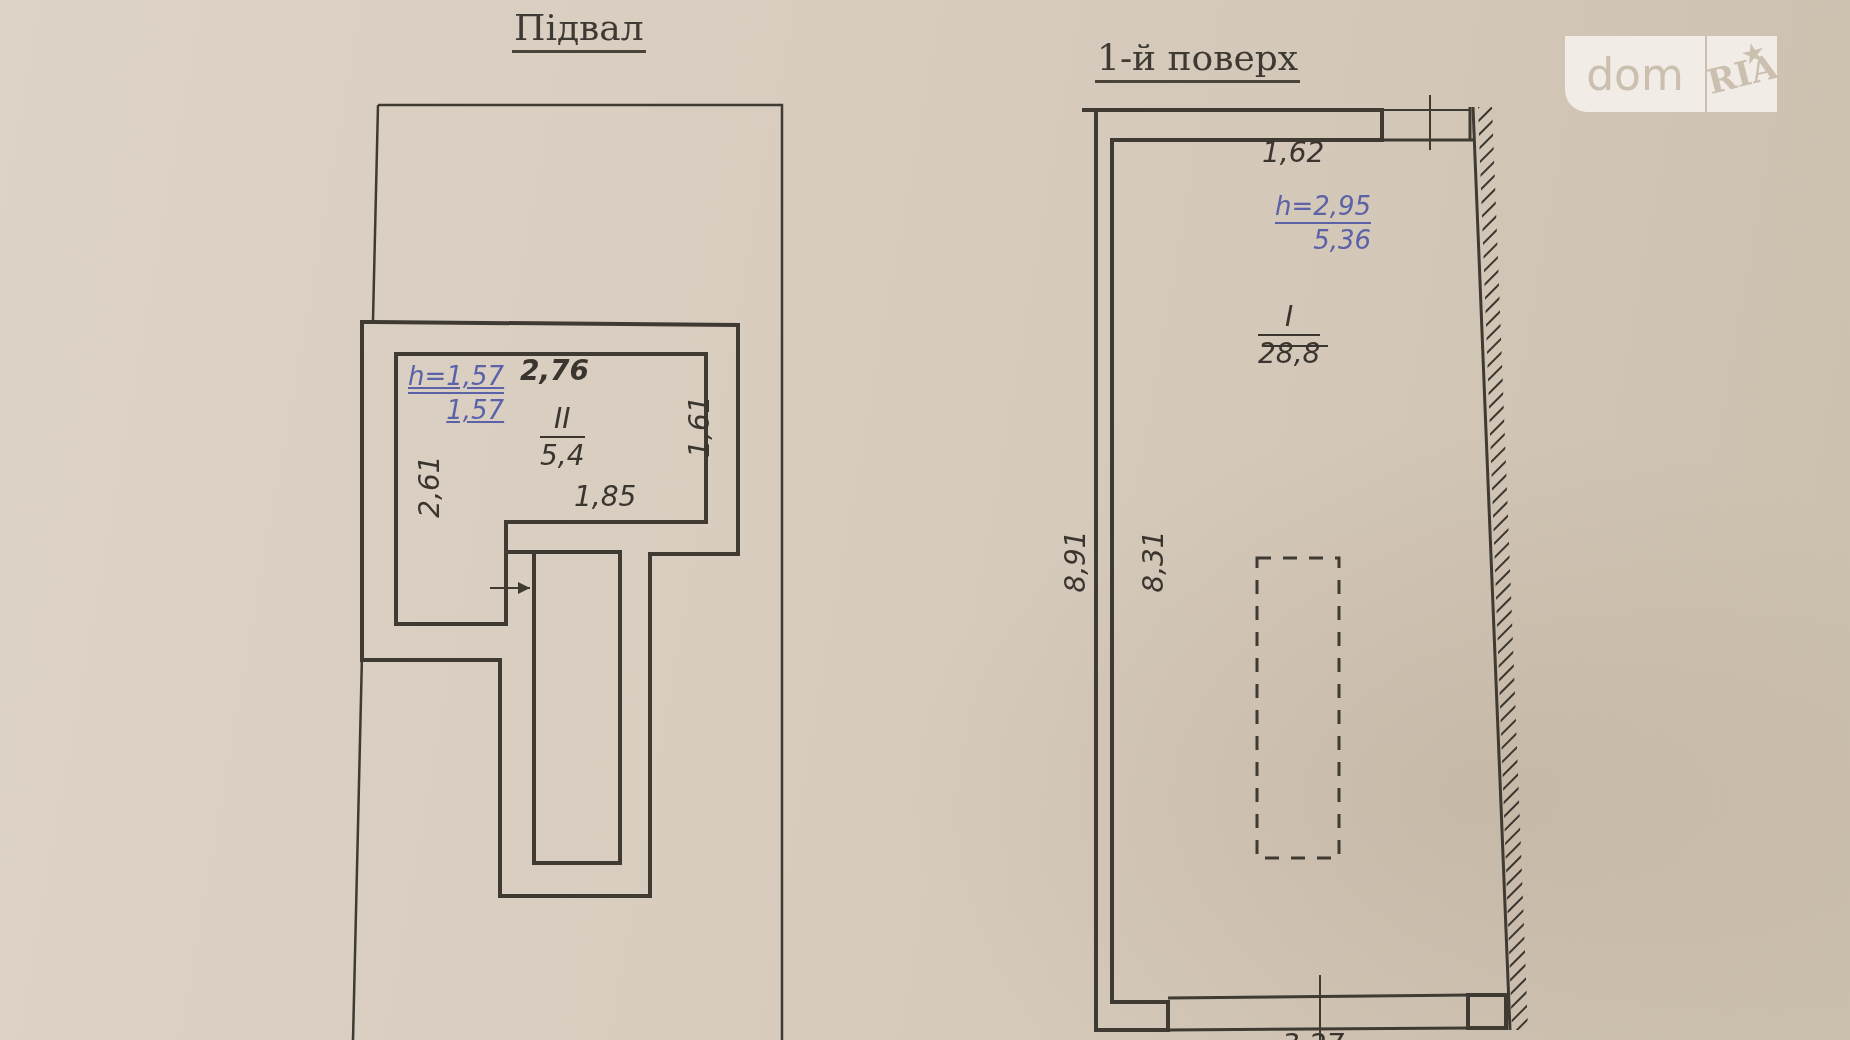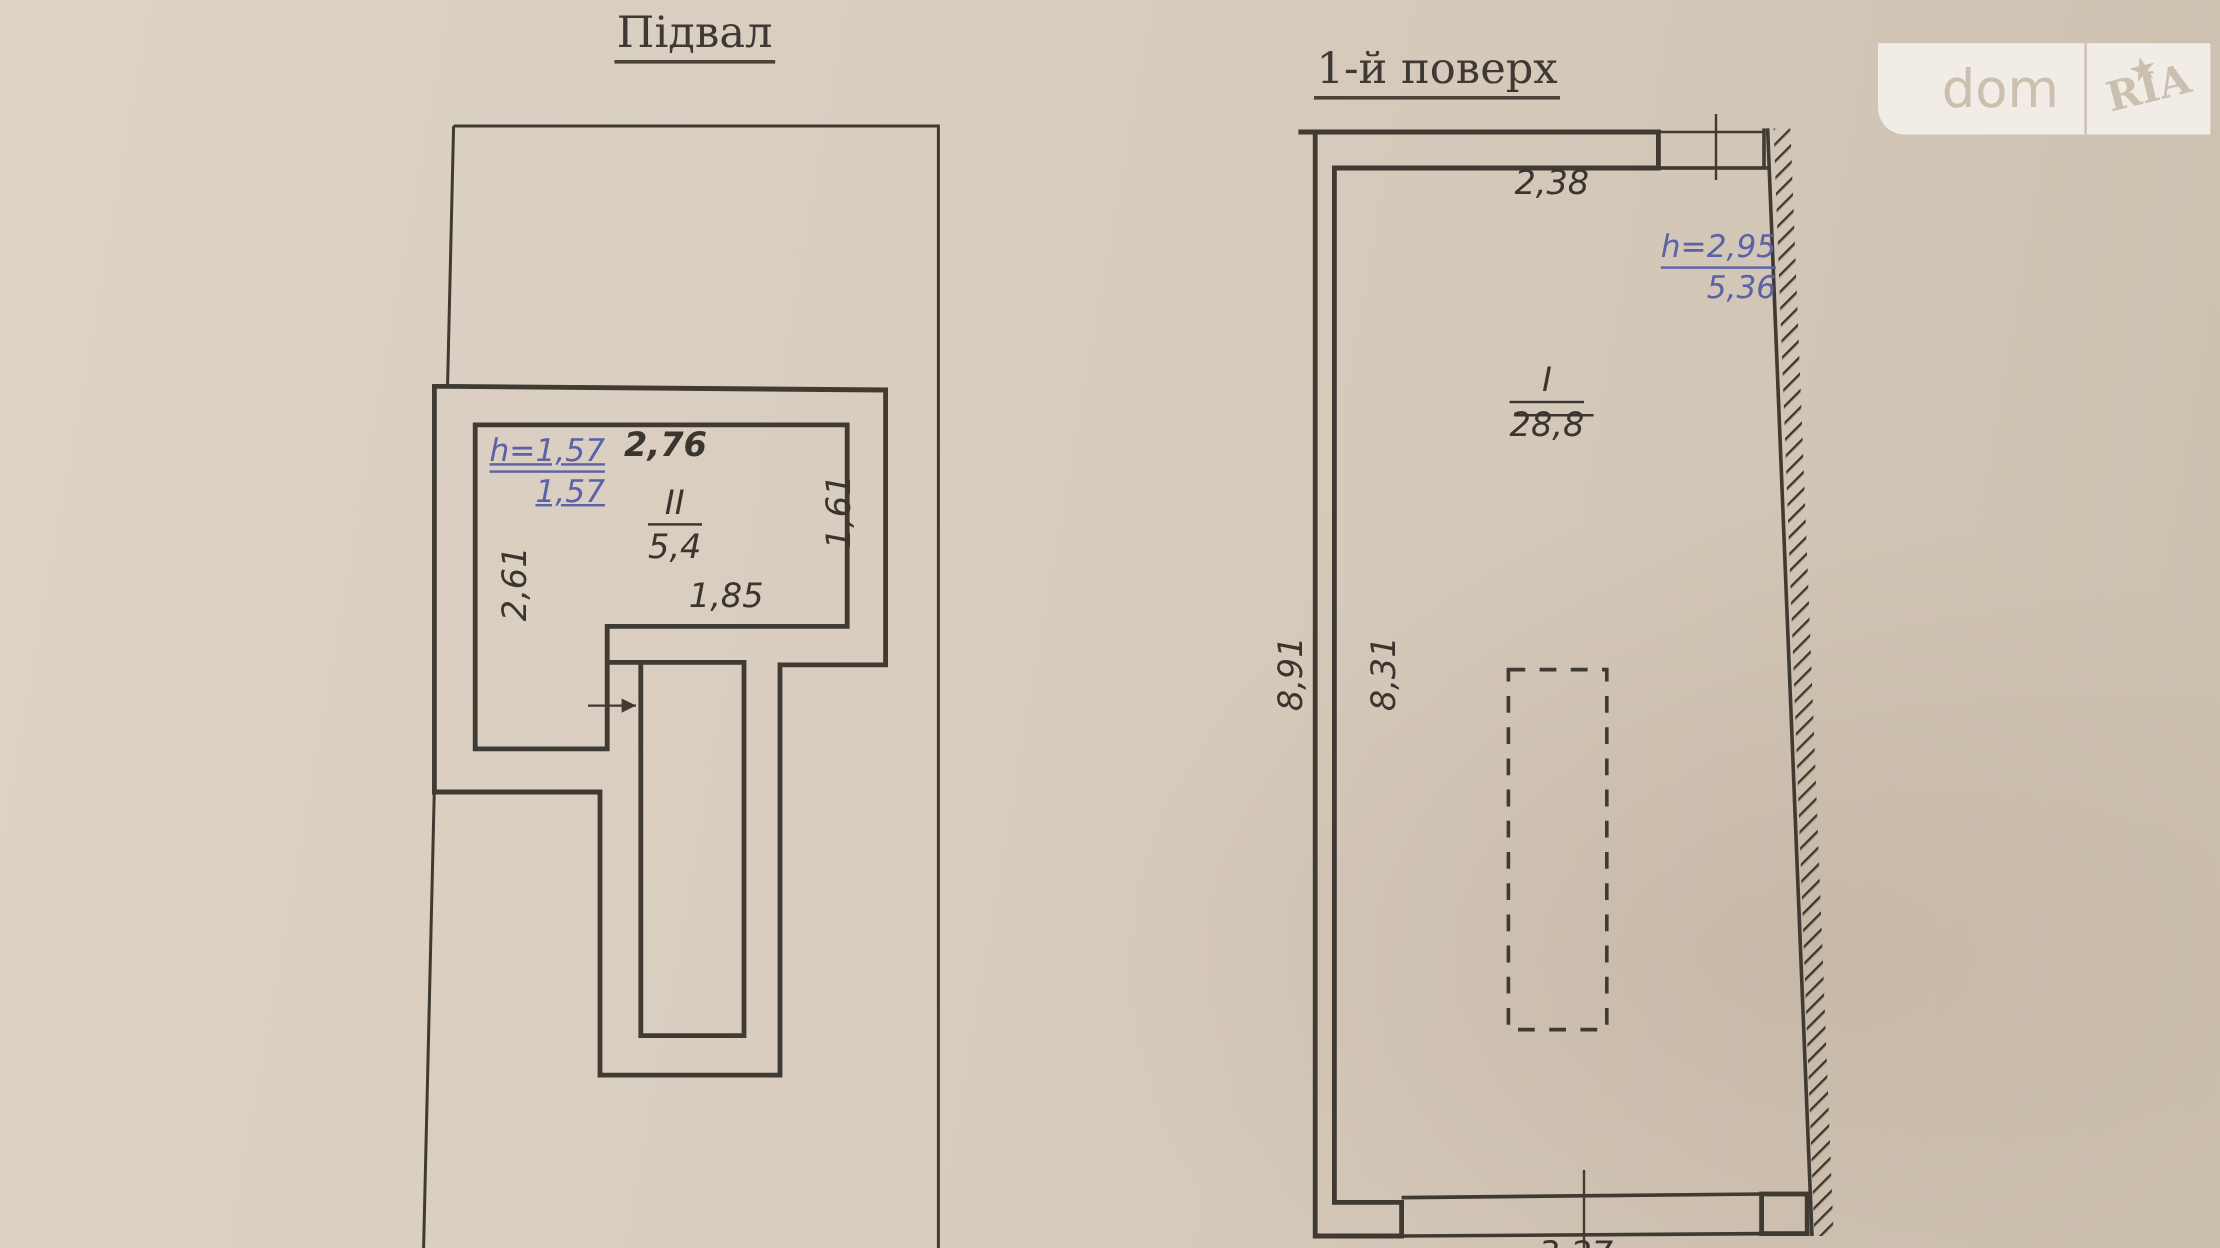--- a/index.html
+++ b/index.html
@@ -13,22 +13,22 @@
          border-bottom:3px solid #4a443b;line-height:44px;padding:0 2px;}
   .dim{position:absolute;font-family:"DejaVu Sans",sans-serif;font-style:italic;
        font-size:28px;color:#3a362f;white-space:nowrap;}
   .vert{transform:rotate(-90deg);transform-origin:center center;}
   .frac{position:absolute;text-align:center;font-style:italic;font-size:28px;color:#3a362f;}
   .frac .num{display:block;border-bottom:2px solid #3a362f;padding:0 10px;line-height:34px;}
   .frac .den{display:block;line-height:36px;}
   .hfrac{position:absolute;font-style:italic;font-size:26px;color:#5b62a8;text-align:right;}
   .hfrac .num{display:block;border-bottom:2px solid #5b62a8;line-height:32px;}
   .hfrac .den{display:block;line-height:32px;}
-  .logo{position:absolute;left:1565px;top:36px;width:245px;height:76px;
-        background:#f1ece6;border-radius:0 0 0 22px;display:flex;align-items:stretch;padding-left:32px;}
+  .logo{position:absolute;left:1565px;top:36px;width:212px;height:76px;
+        background:#f1ece6;border-radius:0 0 0 22px;display:flex;align-items:stretch;}
   .logo .dom{flex:0 0 140px;display:flex;align-items:center;justify-content:center;
              font-family:"DejaVu Sans",sans-serif;font-size:44px;color:#cbbfb0;
              border-right:2px solid #cbbfb0;}
   .logo .ria{flex:1;display:flex;align-items:center;justify-content:center;position:relative;
              font-family:"DejaVu Serif",serif;font-weight:bold;font-size:34px;color:#cbbfb0;
              transform:rotate(-14deg);}
   .logo .star{position:absolute;top:6px;left:40px;font-size:24px;color:#cbbfb0;}
 </style>
 </head>
 <body>
@@ -97,22 +97,22 @@
 </div>
 <div class="dim" style="left:520px;top:354px;font-weight:bold;">2,76</div>
 <div class="frac" style="left:520px;top:402px;margin-left:20px;">
   <span class="num">II</span>
   <span class="den">5,4</span>
 </div>
 <div class="dim" style="left:574px;top:480px;">1,85</div>
 <div class="dim vert" style="left:668px;top:410px;">1,61</div>
 <div class="dim vert" style="left:398px;top:470px;">2,61</div>
 
-<div class="dim" style="left:1262px;top:136px;">2,38</div>
-<div class="hfrac" style="left:1384px;top:190px;">
+<div class="dim" style="left:1262px;top:136px;">1,62</div>
+<div class="hfrac" style="left:1275px;top:190px;">
   <span class="num">h=2,95</span>
   <span class="den">5,36</span>
 </div>
 <div class="frac" style="left:1258px;top:300px;">
   <span class="num">I</span>
   <span class="den">28,8</span>
 </div>
 <div class="dim vert" style="left:1044px;top:545px;">8,91</div>
 <div class="dim vert" style="left:1122px;top:545px;">8,31</div>
 <div class="dim" style="left:1282px;top:1028px;">3,27</div>

